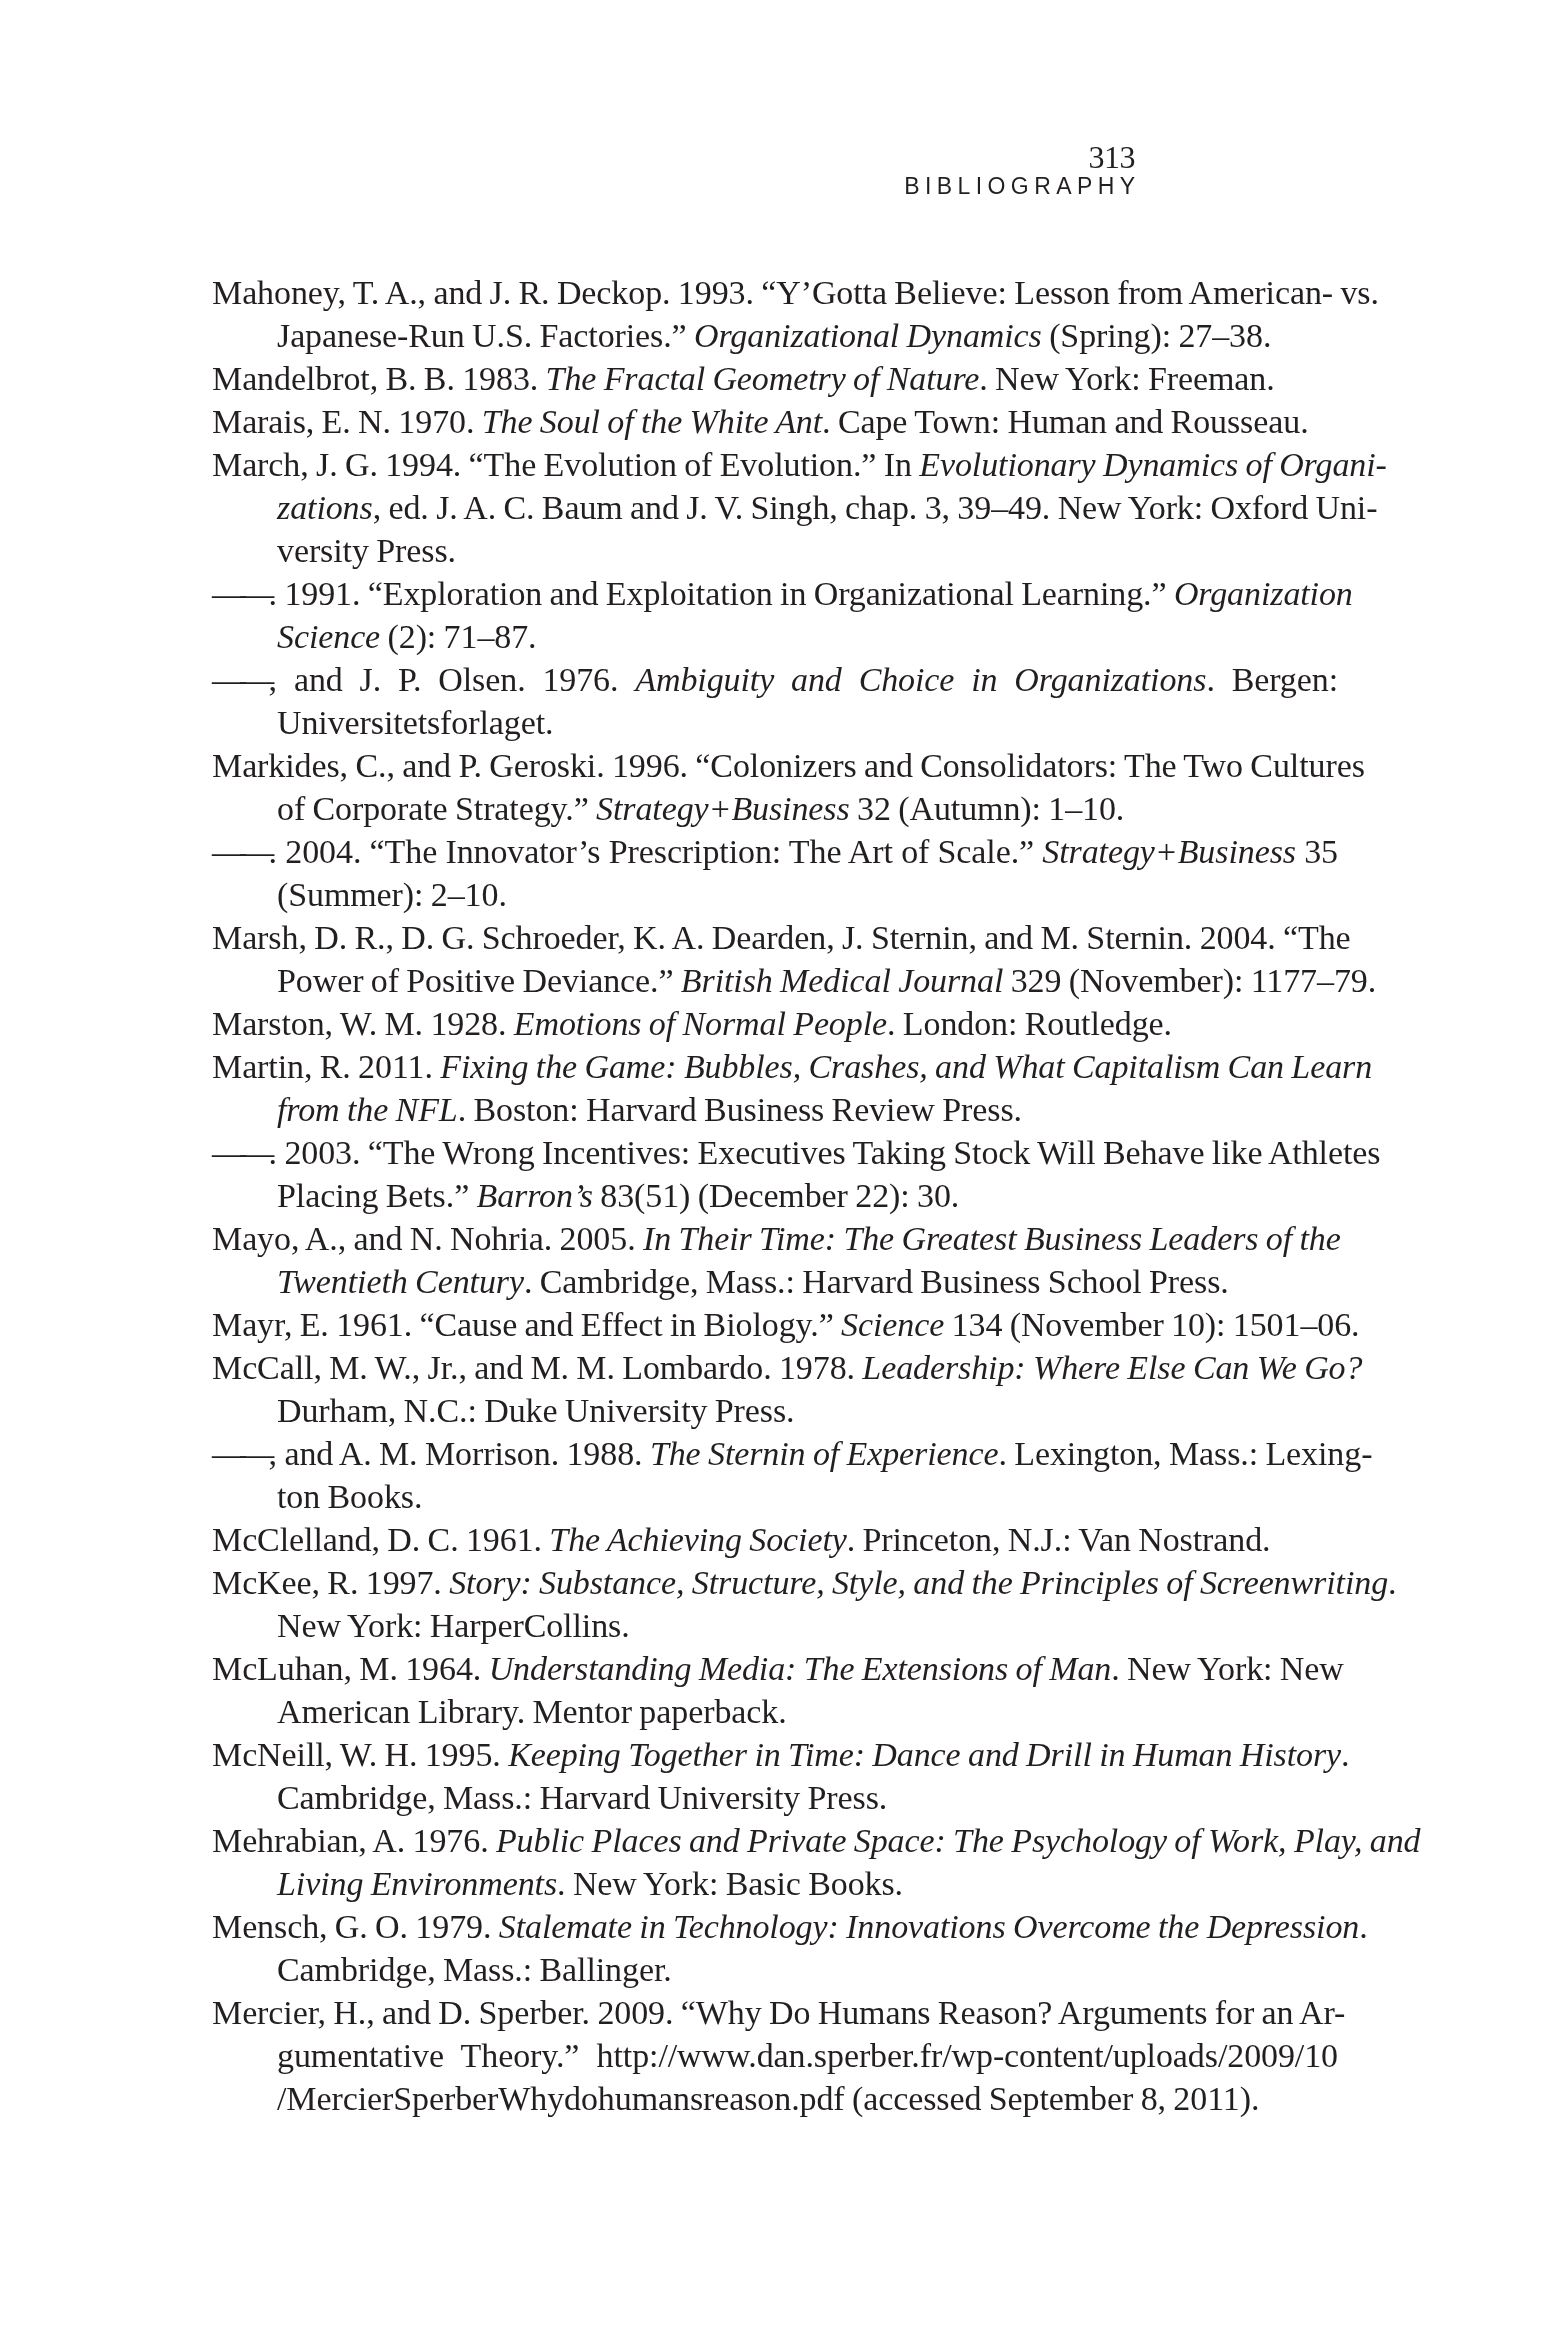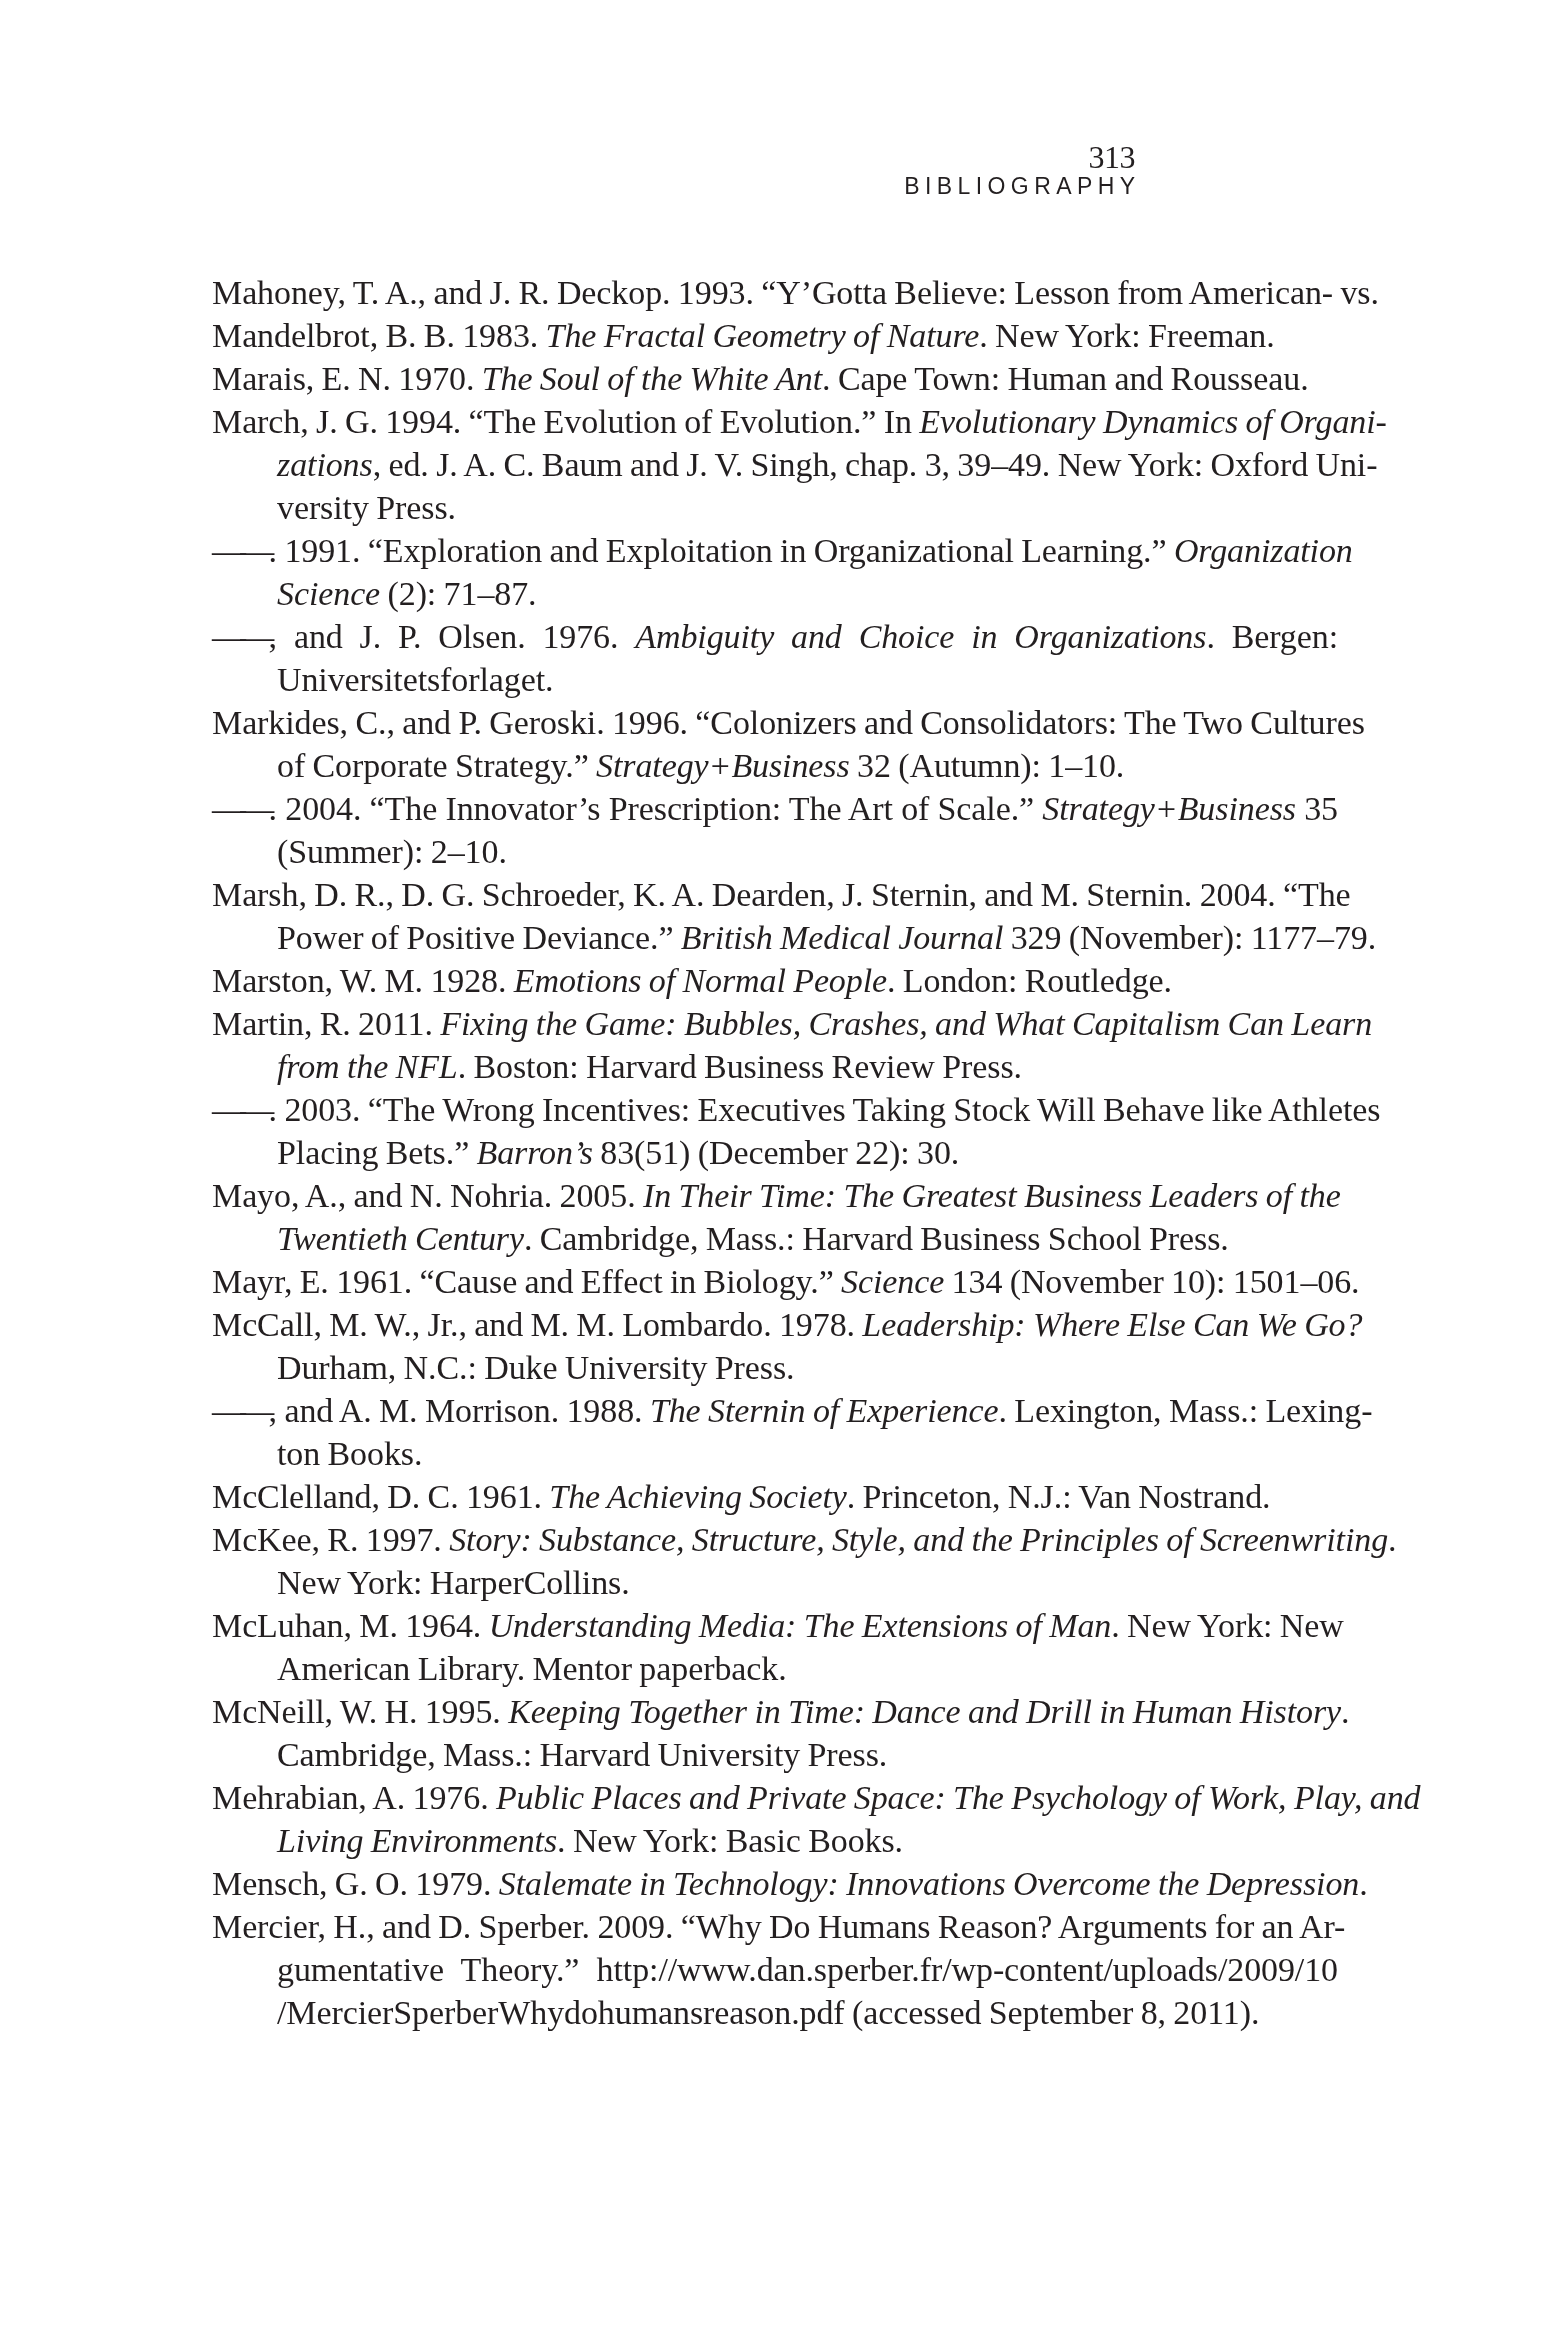--- a/index.html
+++ b/index.html
@@ -22,20 +22,21 @@
 <body>
 
 <div class="running-head">
   <span class="page-number">313</span>
   <span class="section-title">BIBLIOGRAPHY</span>
 </div>
 
 <div class="biblio" id="biblio">
     <div class="entry">
       <span class="line first"><span>Mahoney, T. A., and J. R. Deckop. 1993. “Y’Gotta Believe: Lesson from American- vs.</span></span>
+      <span class="line cont last"><span>Japanese-Run U.S. Factories.” </span><span class="seg-i">Organizational Dynamics</span><span> (Spring): 27–38.</span></span>
     </div>
     <div class="entry">
       <span class="line first last"><span>Mandelbrot, B. B. 1983. </span><span class="seg-i">The Fractal Geometry of Nature</span><span>. New York: Freeman.</span></span>
     </div>
     <div class="entry">
       <span class="line first last"><span>Marais, E. N. 1970. </span><span class="seg-i">The Soul of the White Ant</span><span>. Cape Town: Human and Rousseau.</span></span>
     </div>
     <div class="entry">
       <span class="line first"><span>March, J. G. 1994. “The Evolution of Evolution.” In </span><span class="seg-i">Evolutionary Dynamics of Organi-</span></span>
       <span class="line cont"><span class="seg-i">zations</span><span>, ed. J. A. C. Baum and J. V. Singh, chap. 3, 39–49. New York: Oxford Uni-</span></span>
@@ -101,20 +102,21 @@
     <div class="entry">
       <span class="line first"><span>McNeill, W. H. 1995. </span><span class="seg-i">Keeping Together in Time: Dance and Drill in Human History</span><span>.</span></span>
       <span class="line cont last"><span>Cambridge, Mass.: Harvard University Press.</span></span>
     </div>
     <div class="entry">
       <span class="line first"><span>Mehrabian, A. 1976. </span><span class="seg-i">Public Places and Private Space: The Psychology of Work, Play, and</span></span>
       <span class="line cont last"><span class="seg-i">Living Environments</span><span>. New York: Basic Books.</span></span>
     </div>
     <div class="entry">
       <span class="line first"><span>Mensch, G. O. 1979. </span><span class="seg-i">Stalemate in Technology: Innovations Overcome the Depression</span><span>.</span></span>
+      <span class="line cont last"><span>Cambridge, Mass.: Ballinger.</span></span>
     </div>
     <div class="entry">
       <span class="line first"><span>Mercier, H., and D. Sperber. 2009. “Why Do Humans Reason? Arguments for an Ar-</span></span>
       <span class="line cont"><span>gumentative Theory.” http://www.dan.sperber.fr/wp-content/uploads/2009/10</span></span>
       <span class="line cont last"><span>/MercierSperberWhydohumansreason.pdf (accessed September 8, 2011).</span></span>
     </div>
   </div>
 
 
 </body></html>

